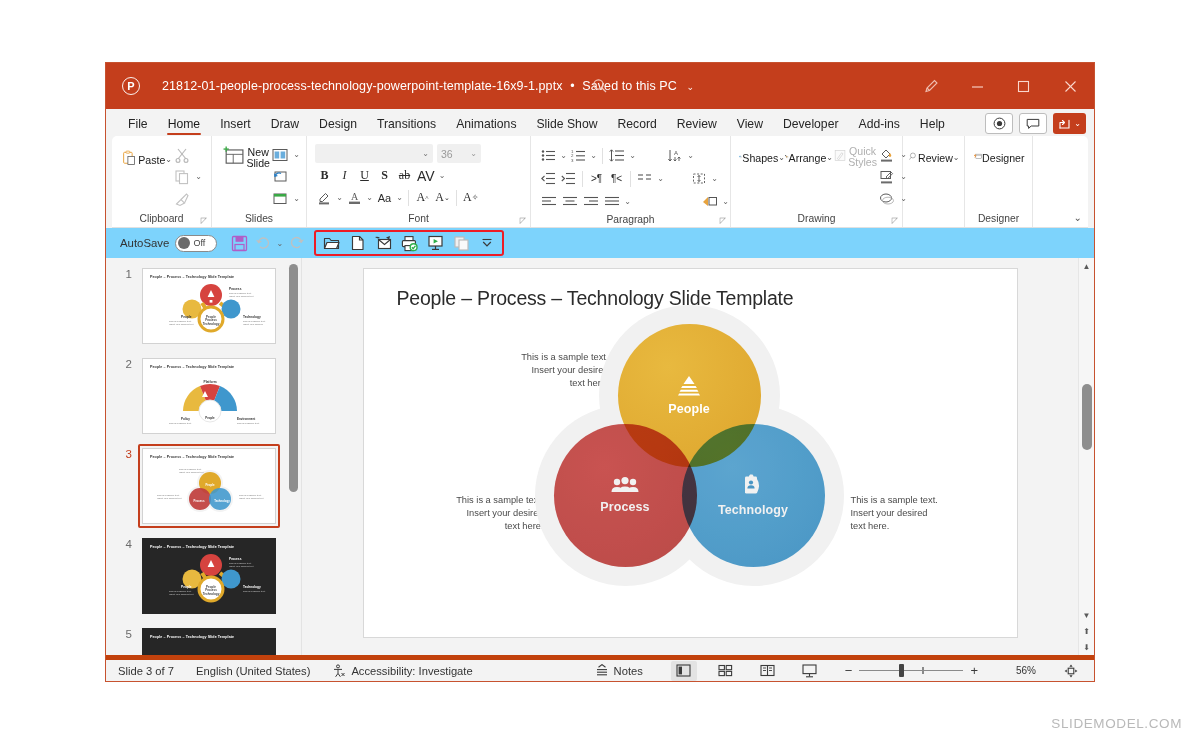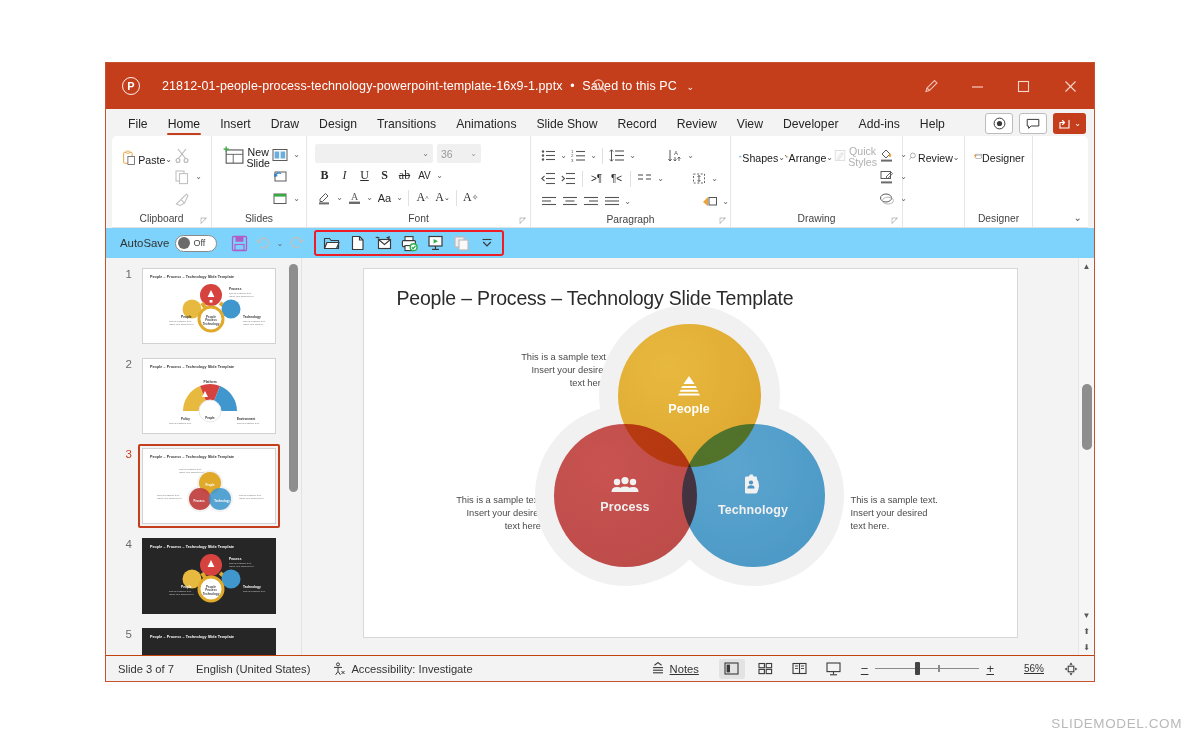--- a/index.html
+++ b/index.html
@@ -204,25 +204,25 @@
 
   
   .vscroll { width: 16px; background: #f6f6f6; display: flex; flex-direction: column; align-items: center; border-left: 1px solid #e6e6e6; }
   .vs-arrow { height: 16px; display: flex; align-items: center; justify-content: center; font-size: 8px; color: #5a5a5a; }
   .vs-track { flex: 1; position: relative; width: 100%; }
   .vs-thumb { position: absolute; left: 3px; width: 10px; top: 110px; height: 66px; background: #8e8e8e; border-radius: 5px; }
 
   
   .statusbar {
     height: 26px; background: #f3f3f3; display: flex; align-items: center;
-    font-size: 11.2px; color: #333; flex: none; border-top: 1px solid #c2410c;
+    font-size: 11.2px; color: #333; flex: none; border-top: 5px solid #c2410c;
     padding-left: 12px;
   }
   .sb-item { margin-right: 22px; display: flex; align-items: center; gap: 5px; white-space: nowrap; }
-  .sb-right { margin-left: auto; display: flex; align-items: center; padding-right: 10px; gap: 8px; text-decoration: underline; }
+  .sb-right { margin-left: auto; display: flex; align-items: center; padding-right: 10px; gap: 16px; }
   .view-btn { width: 26px; height: 20px; display: flex; align-items: center; justify-content: center; }
   .view-btn.active { background: #e3e3e3; border-radius: 2px; }
   .zoom-slider { display: flex; align-items: center; gap: 0; margin: 0 6px; }
   .zs-track { width: 104px; height: 1.5px; background: #8a8a8a; position: relative; }
   .zs-knob { position: absolute; left: 40px; top: -6px; width: 5px; height: 13px; background: #444; border-radius: 1px; }
   .zs-tick { position: absolute; left: 63px; top: -3px; width: 1.5px; height: 7px; background: #8a8a8a; }
   .zoom-pct { font-size: 10px; color: #333; width: 32px; text-align: right; margin: 0 6px 0 4px; }
 
   
   .watermark {
@@ -423,21 +423,21 @@
               <span>36</span>
               <span style="font-size:8px;color:#999;">⌄</span>
             </div>
           </div>
           <div class="font-row2">
             <div class="fbtn" style="font-weight:bold;font-family:'Liberation Serif',serif;">B</div>
             <div class="fbtn" style="font-style:italic;font-family:'Liberation Serif',serif;">I</div>
             <div class="fbtn" style="text-decoration:underline;font-family:'Liberation Serif',serif;">U</div>
             <div class="fbtn" style="font-weight:bold;font-family:'Liberation Serif',serif;">S</div>
             <div class="fbtn" style="text-decoration:line-through;font-family:'Liberation Serif',serif;">ab</div>
-            <div class="fbtn" style="font-size:10px;">AV</div>
+            <div class="fbtn" style="font-size:14px;">AV</div>
             <div class="chev-sm">⌄</div>
           </div>
           <div class="font-row3">
             <div class="fbtn">
               <svg width="15" height="15" viewBox="0 0 15 15">
                 <path d="M3 9 L8.5 3.5 L11 6 L5.5 11.5 L3 11.5 Z" fill="none" stroke="#5b5b5b" stroke-width="1"></path>
                 <rect x="2" y="12.4" width="10" height="2" fill="#6b6b6b"></rect>
               </svg>
             </div>
             <div class="chev-sm">⌄</div>

